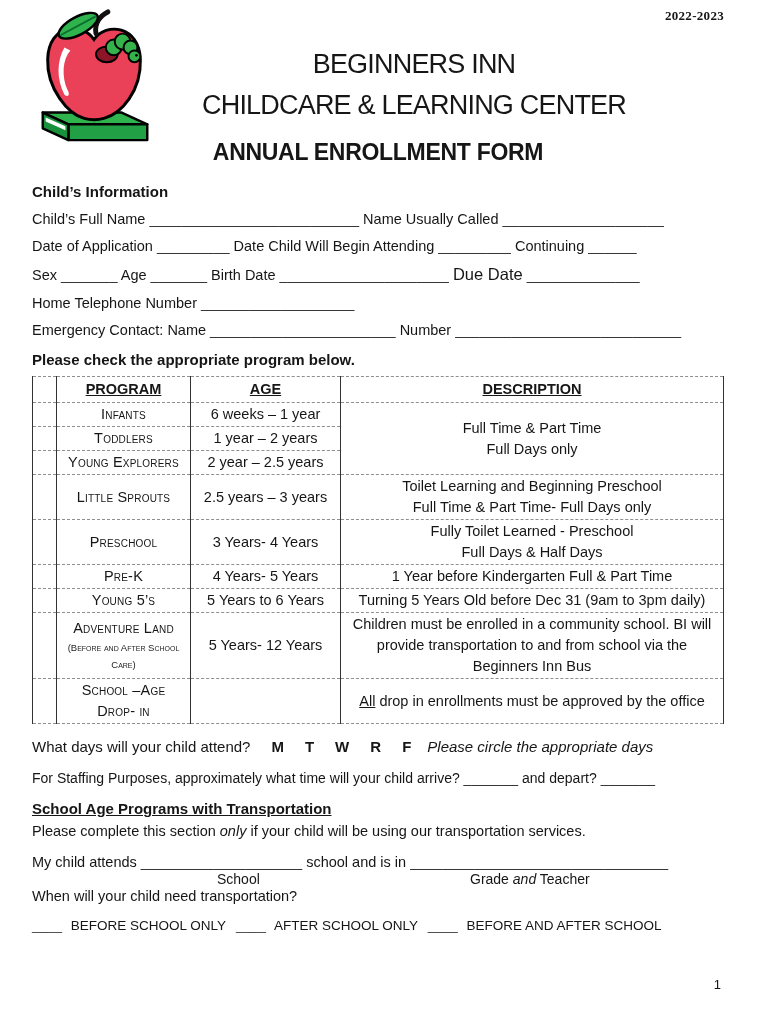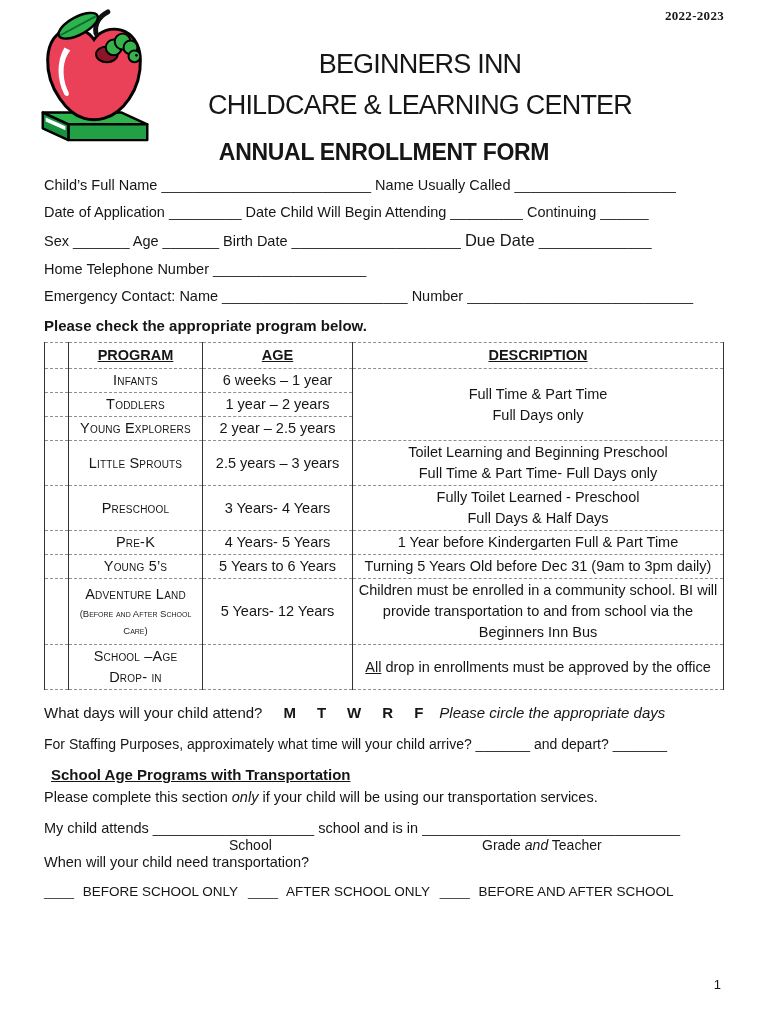--- a/index.html
+++ b/index.html
@@ -1,20 +1,20 @@
 <!DOCTYPE html>
 <html><head>
 <meta charset="utf-8">
 <style>
   html,body{margin:0;padding:0;}
   body{
     width:770px;height:1024px;background:#ffffff;color:#161616;
     font-family:"Liberation Sans", sans-serif;position:relative;overflow:hidden;
   }
-  .page{position:absolute;inset:0;padding:8px 46px 0 44px;box-sizing:border-box;}
+  .page{position:absolute;inset:0;padding:8px 46px 0 32px;box-sizing:border-box;}
   .year{text-align:right;font-family:"Liberation Serif", serif;font-size:13px;font-weight:700;letter-spacing:.3px;}
   .logo{position:absolute;left:34px;top:8px;width:122px;height:140px;}
   .titles{padding-left:72px;text-align:center;margin-top:20px;font-size:27px;letter-spacing:-.8px;line-height:41px;white-space:nowrap;}
   .form-title{text-align:center;font-weight:700;font-size:23px;letter-spacing:-.3px;margin-top:13px;}
   .sec-title{font-weight:700;font-size:15px;margin:17px 0 0;}
   .line{font-size:14.5px;margin:11px 0 0;white-space:nowrap;}
   .blank{letter-spacing:0;color:#2a2a2a;}
   .duedate{font-size:16.5px;}
   .bold-line{font-weight:700;font-size:15px;margin:13px 0 0;}
   table.prog{width:100%;border-collapse:collapse;margin-top:8px;table-layout:fixed;}
@@ -29,21 +29,21 @@
   .sub{display:block;font-size:9.5px;line-height:17px;font-variant:small-caps;color:#222;}
   .p2l{line-height:19px;padding:2px 0;}
   .desc-left{text-align:left;padding:2px 8px;line-height:20px;}
   .tight{font-size:13.6px;white-space:nowrap;}
   .u{text-decoration:underline;}
   .what-days{margin-top:14px;font-size:15px;white-space:nowrap;}
   .day{font-weight:700;margin-left:21px;}
   .day:first-of-type{margin-left:14px;}
   .circle-note{font-style:italic;margin-left:16px;}
   .staffing{margin-top:14px;font-size:14px;}
-  .sapt-heading{margin-top:12px;font-size:15px;font-weight:700;text-decoration:underline;margin-left:7px;}
+  .sapt-heading{margin-top:12px;font-size:15px;font-weight:700;text-decoration:underline;}
   .intro{margin-top:6px;font-size:14.5px;}
   .em-u{font-style:italic;}
   .attends{margin-top:10px;}
   .captions{position:relative;height:17px;font-size:14px;}
   .cap-school{position:absolute;left:185px;top:1px;}
   .cap-grade{position:absolute;left:438px;top:1px;}
   .when{margin-top:1px;font-size:14.5px;}
   .options{margin-top:9px;font-size:13.5px;white-space:nowrap;}
   .opt-label{margin-right:6px;}
   .opt-blank{margin-right:5px;}
@@ -82,20 +82,21 @@
       <path d="M24,18 L64,18" stroke="#0b6e2f" stroke-width="2"></path>
     </g>
   </svg>
 
   <div class="titles">
     <div>BEGINNERS INN</div>
     <div>CHILDCARE &amp; LEARNING CENTER</div>
   </div>
   <div class="form-title">ANNUAL ENROLLMENT FORM</div>
 
+  <div class="sec-title">Child’s Information</div>
 
   <p class="line">
     <span>Child’s Full Name</span>
     <span class="blank">__________________________</span>
     <span>Name Usually Called</span>
     <span class="blank">____________________</span>
   </p>
 
   <p class="line">
     <span>Date of Application</span>

